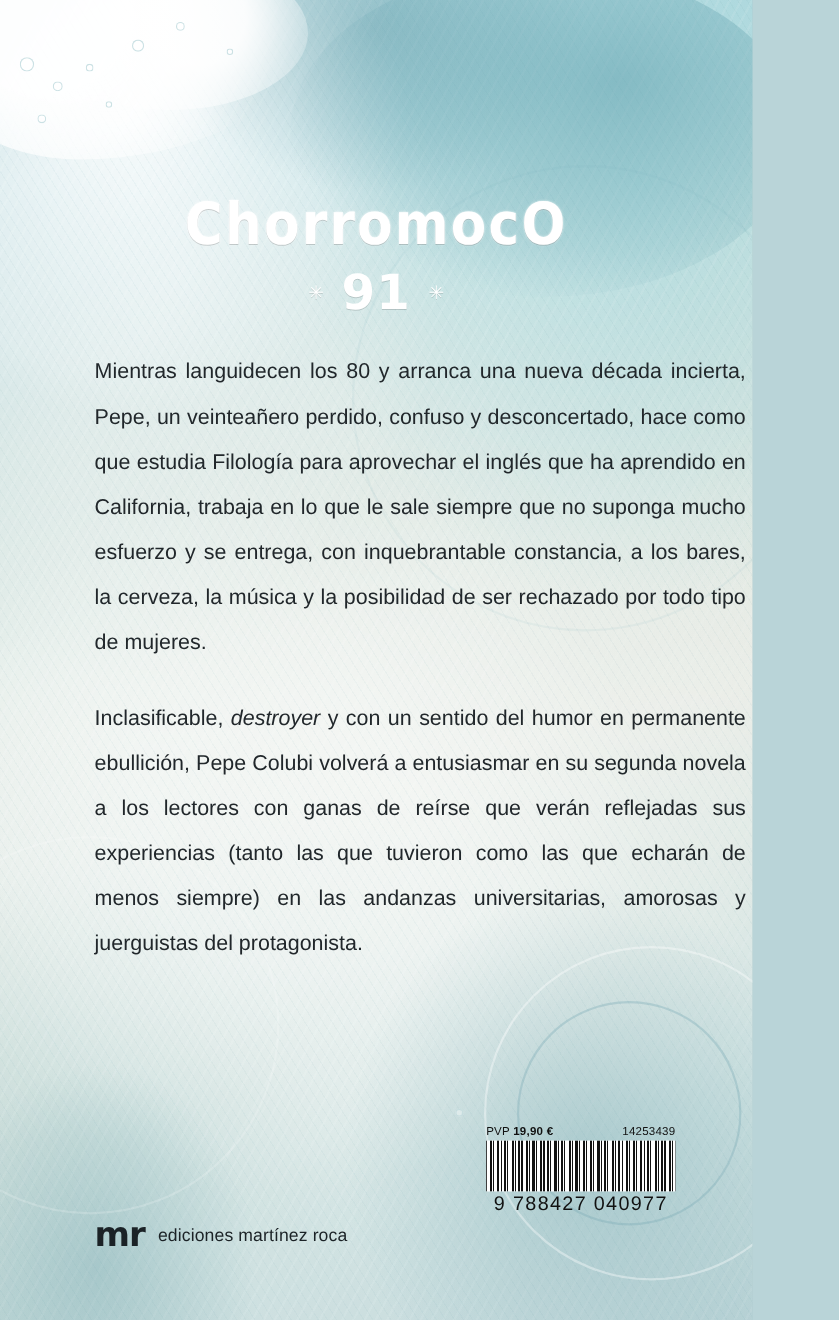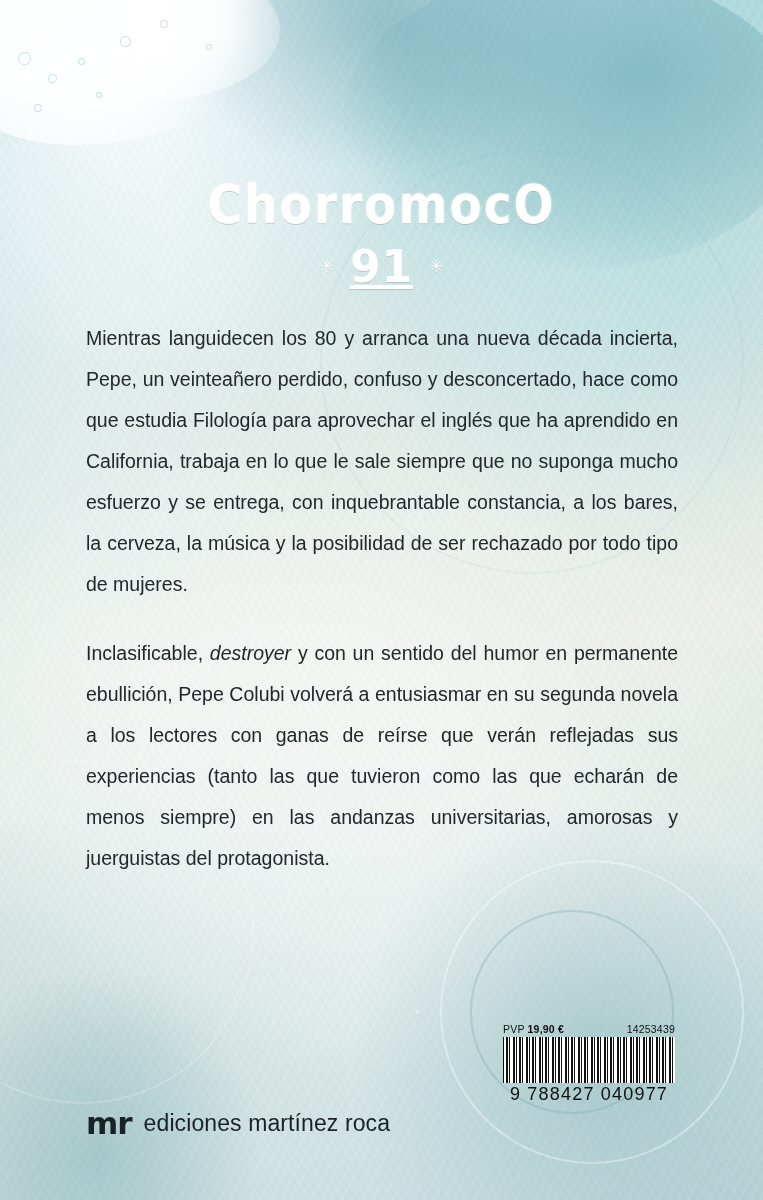--- a/index.html
+++ b/index.html
@@ -9,21 +9,21 @@
   body {
     width: 763px;
     height: 1200px;
     overflow: hidden;
     font-family: "Liberation Sans", sans-serif;
     background: #b9d4d8;
   }
 
   .cover {
     position: relative;
-    width: 763px;
+    width: 684px;
     height: 1200px;
     overflow: hidden;
     background:
       radial-gradient(ellipse 60% 40% at 18% 8%, rgba(255,255,255,0.85) 0%, rgba(255,255,255,0.0) 60%),
       radial-gradient(ellipse 70% 50% at 85% 14%, rgba(140,200,205,0.55) 0%, rgba(140,200,205,0) 65%),
       radial-gradient(ellipse 80% 60% at 50% 52%, rgba(236,240,236,0.75) 0%, rgba(236,240,236,0) 70%),
       radial-gradient(ellipse 90% 45% at 20% 86%, rgba(186,214,212,0.7) 0%, rgba(186,214,212,0) 70%),
       linear-gradient(165deg, #9fc9d2 0%, #a8d0d6 14%, #c7dcd9 30%, #dfe7e0 46%, #e7e9e2 58%, #d5e0db 72%, #bcd4d4 86%, #a9c8cc 100%);
   }
 
@@ -139,21 +139,20 @@
     justify-content: center;
     gap: 16px;
   }
   .title-num {
     font-family: "DejaVu Sans", sans-serif;
     font-weight: bold;
     font-size: 44px;
     color: #ffffff;
     letter-spacing: 1px;
     text-shadow: 0 1px 0 rgba(0,0,0,0.15);
-    text-decoration: underline;
   }
   .star {
     color: #ffffff;
     font-size: 17px;
     line-height: 1;
     text-shadow: 0 1px 0 rgba(0,0,0,0.15);
   }
 
   
   .blurb {
@@ -169,21 +168,21 @@
   }
   .blurb p {
     margin: 0 0 28px 0;
   }
   .blurb p:last-child { margin-bottom: 0; }
   .blurb em { }
 
   
   .barcode-block {
     position: absolute;
-    right: 88px;
+    right: 70px;
     top: 1023px;
     width: 172px;
   }
   .barcode-top {
     display: flex;
     justify-content: space-between;
     font-size: 10.5px;
     color: #111;
     font-family: "Liberation Sans", sans-serif;
     margin-bottom: 2px;
@@ -232,21 +231,21 @@
   }
   .mr-logo {
     font-family: "DejaVu Sans", sans-serif;
     font-weight: bold;
     font-size: 31px;
     color: #1b2226;
     line-height: 1;
     letter-spacing: -1px;
   }
   .publisher-name {
-    font-size: 23px;
+    font-size: 16px;
     color: #1b2226;
     letter-spacing: 0.1px;
   }
   .website {
     font-size: 16.5px;
     color: #1b2226;
     letter-spacing: 0.1px;
   }
 </style>
 </head>

